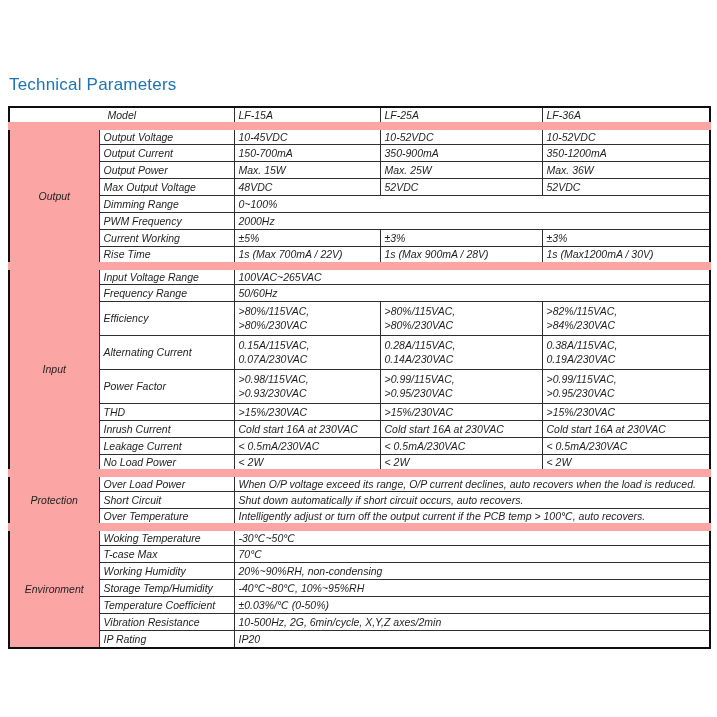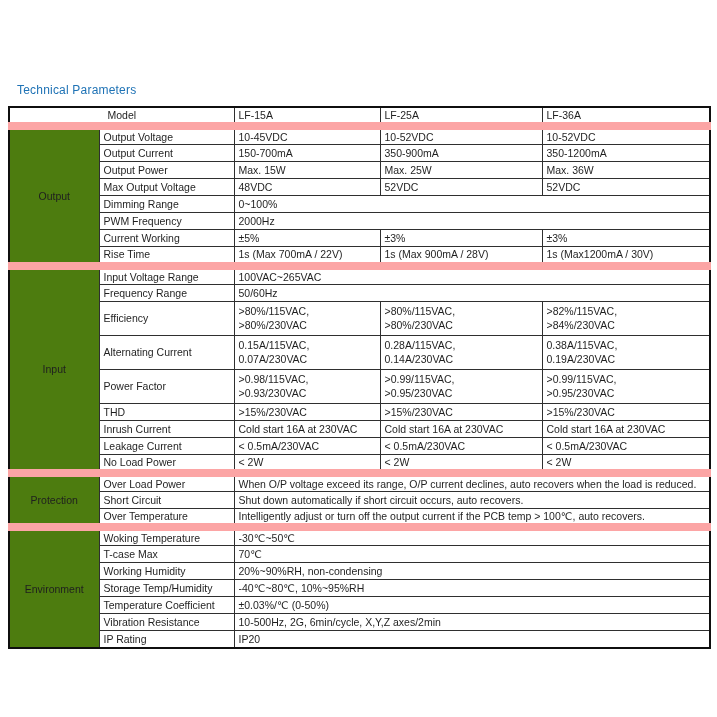--- a/index.html
+++ b/index.html
@@ -7,33 +7,34 @@
     position:relative;
     width:717px;height:717px;
     background:#ffffff;
     font-family:"Liberation Sans","DejaVu Sans",sans-serif;
     color:#1f1f1f;
     overflow:hidden;
   }
   .title{
     position:absolute;
     left:9px;top:75px;
-    font-size:12px;
+    font-size:17px;
     font-weight:400;
     letter-spacing:0.2px;
     color:#1e72b5;
-    margin:8px;
+    margin:0;
   }
   table.spec{
     position:absolute;
     left:8px;top:106px;
     width:701px;
     border-collapse:collapse;
     table-layout:fixed;
     border:2px solid #0f0f0f;
+    font-style:italic;
   }
   table.spec td{
     border:1px solid #2f2f2f;
     font-size:10.5px;
     line-height:1.35;
     padding:0 4px;
     vertical-align:middle;
     overflow:hidden;
   }
   tr.hrow{height:19px;}
@@ -42,21 +43,21 @@
   tr.hrow td{border-bottom:2px solid #0f0f0f;}
   tr.sec-top td{border-top:8px solid #fca5a5;}
   td.model-head{
     font-size:12.5px;
     text-align:center;
   }
   td.model-name{font-size:12px;}
   td.cat{
     font-size:12.5px;
     text-align:center;
-    background:#4d7c0f;
+    background:#fca5a5;
   }
   td.param{padding-left:12px;}
   td.c1{padding-left:10px;margin-top:48px;}
   td.c2{padding-left:20px;margin-left:20px;}
   td.c3{padding-left:26px;margin-top:8px;}
   td.val{white-space:pre-line;}
 </style>
 </head>
 <body>
 

